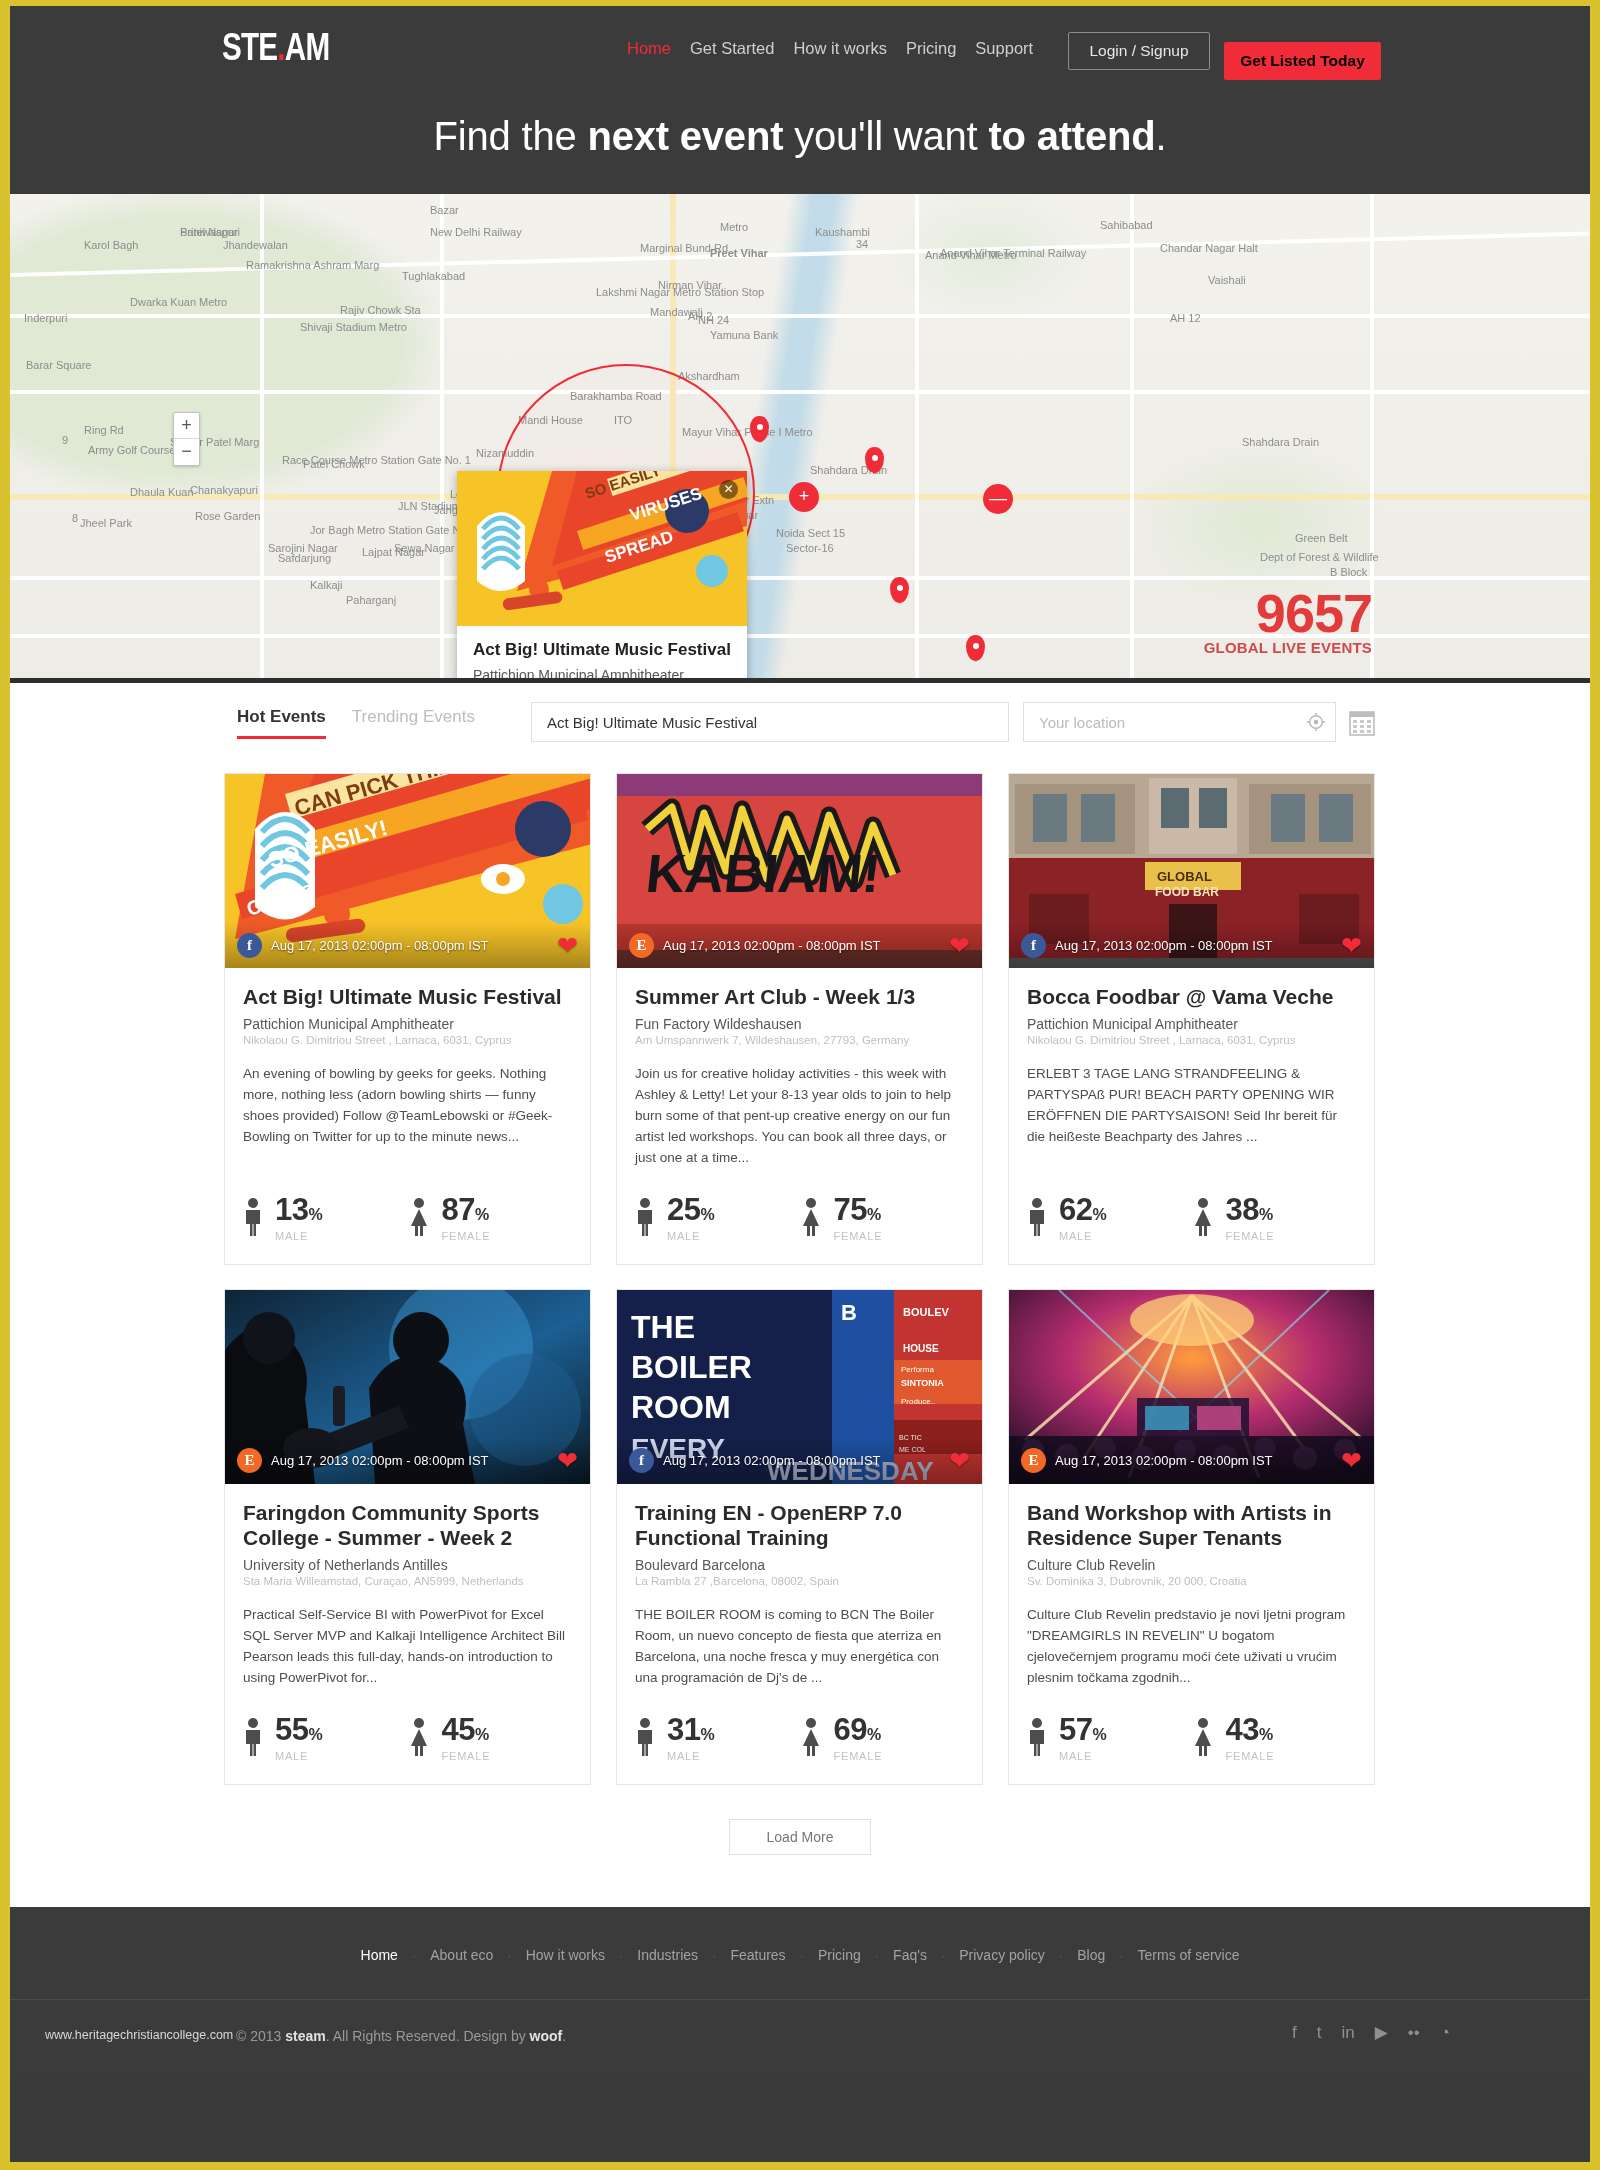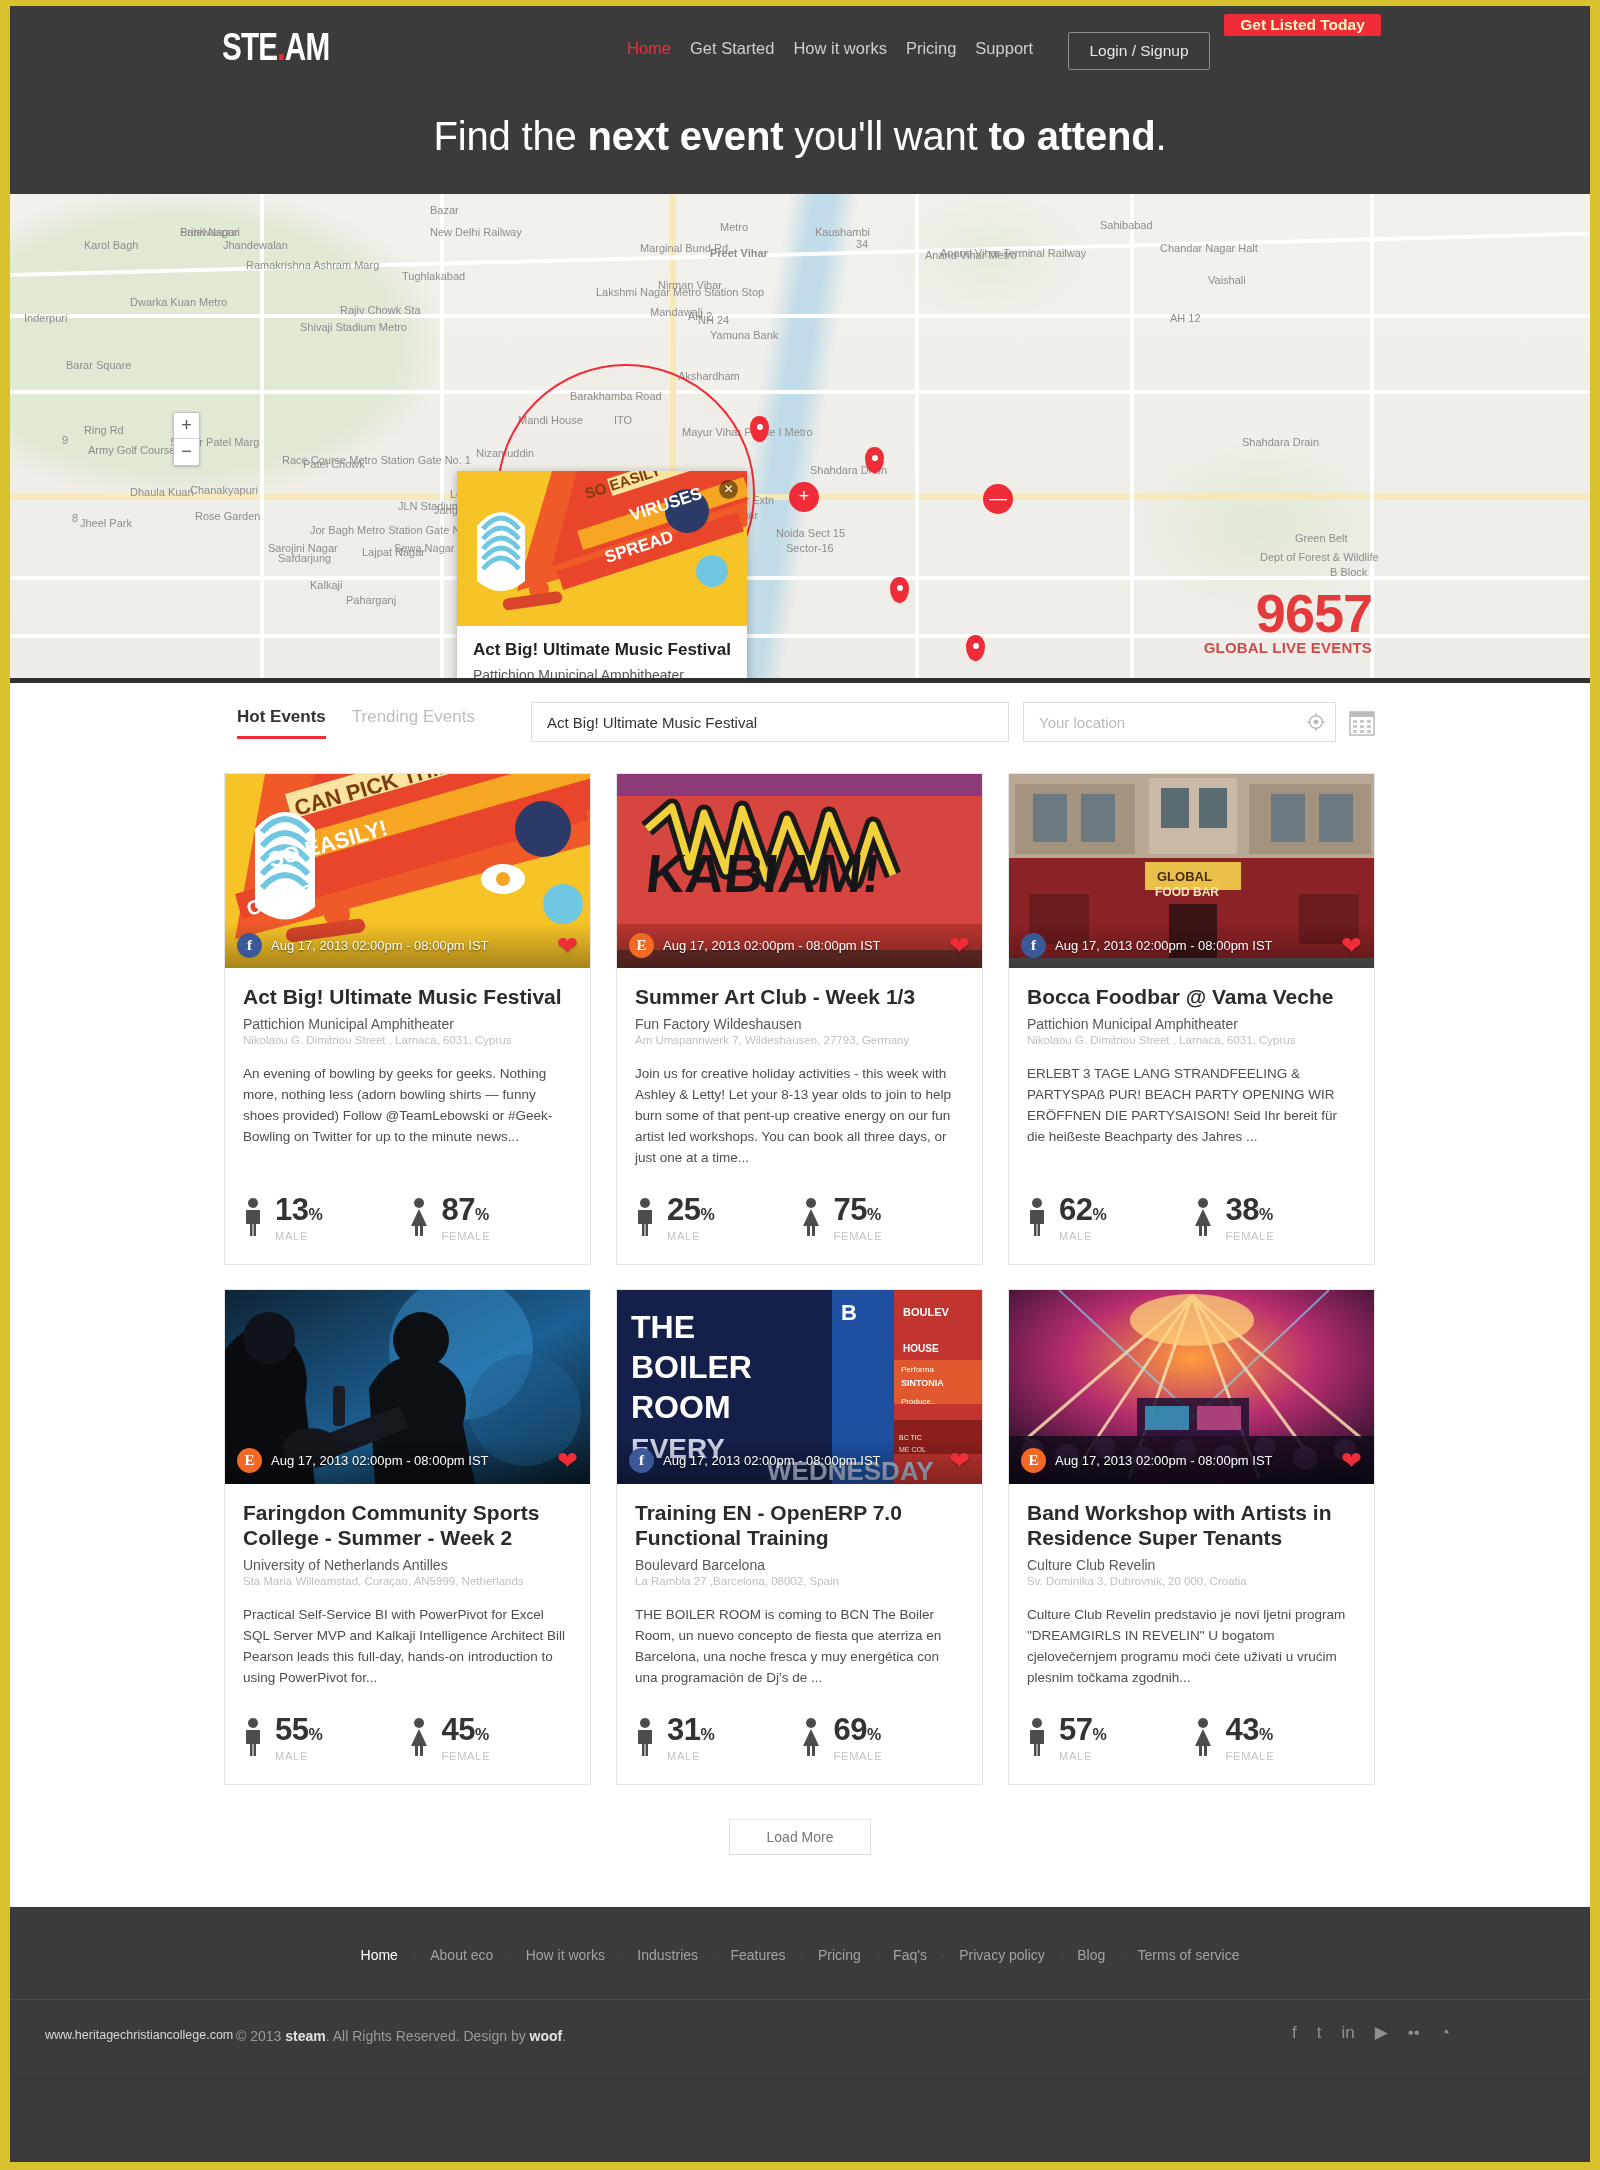--- a/index.html
+++ b/index.html
@@ -68,25 +68,25 @@
     color: #e8e8e8;
     font-size: 15.5px;
     background: transparent;
     cursor: pointer;
     border-radius: 2px;
     font-family: "Liberation Sans", sans-serif;
   }
   .btn-getlisted {
     position: absolute;
     left: 1214px;
-    top: 8px;
+    top: 36px;
     width: 157px;
-    height: 22px;
+    height: 38px;
     background: #ef2c37;
-    color: #fef9c3;
+    color: #000000;
     border: none;
     font-size: 15.5px;
     font-weight: bold;
     cursor: pointer;
     border-radius: 2px;
     font-family: "Liberation Sans", sans-serif;
   }
   .tagline {
     position: absolute;
     top: 108px;
@@ -553,21 +553,21 @@
         <div class="map-label" style="left: 352px; top: 352px;">Lajpat Nagar</div>
         <div class="map-label" style="left: 384px; top: 348px;">Sewa Nagar</div>
         <div class="map-label" style="left: 466px; top: 335px;">Kidwai Nagar</div>
         <div class="map-label" style="left: 74px; top: 230px;">Ring Rd</div>
         <div class="map-label" style="left: 78px; top: 250px;">Army Golf Course</div>
         <div class="map-label" style="left: 160px; top: 242px;">Sardar Patel Marg</div>
         <div class="map-label" style="left: 272px; top: 260px;">Race Course Metro Station Gate No. 1</div>
         <div class="map-label" style="left: 180px; top: 290px;">Chanakyapuri</div>
         <div class="map-label" style="left: 120px; top: 292px;">Dhaula Kuan</div>
         <div class="map-label" style="left: 14px; top: 118px;">Inderpuri</div>
-        <div class="map-label" style="left: 16px; top: 165px; margin-left: 40px;">Barar Square</div>
+        <div class="map-label" style="left: 16px; top: 165px;">Barar Square</div>
         <div class="map-label" style="left: 1250px; top: 357px;">Dept of Forest &amp; Wildlife</div>
         <div class="map-label" style="left: 1285px; top: 338px;">Green Belt</div>
         <div class="map-label" style="left: 1320px; top: 372px;">B Block</div>
         <div class="map-label" style="left: 678px; top: 116px; text-align: center;">AH 2</div>
         <div class="map-label" style="left: 1160px; top: 118px;">AH 12</div>
         <div class="map-label" style="left: 846px; top: 44px;">34</div>
         <div class="map-label" style="left: 62px; top: 318px;">8</div>
         <div class="map-label" style="left: 52px; top: 240px;">9</div>
         <div class="map-label" style="left: 800px; top: 270px;">Shahdara Drain</div>
         <div class="map-label" style="left: 1232px; top: 242px;">Shahdara Drain</div>

